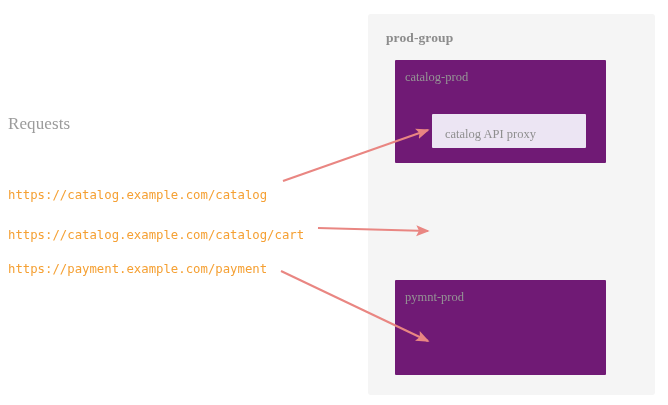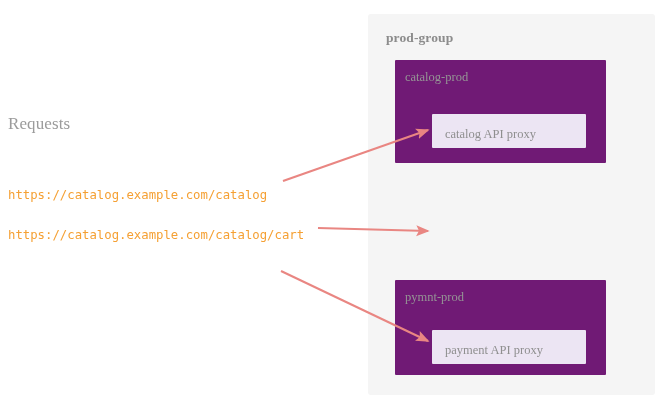--- a/index.html
+++ b/index.html
@@ -126,37 +126,35 @@
 <body>
 
 <div id="canvas">
 
   <div class="requests-title">Requests</div>
 
   <div class="request-url req-0">https://catalog.example.com/catalog</div>
 
   <div class="request-url req-1">https://catalog.example.com/catalog/cart</div>
 
+  <div class="request-url req-2">https://payment.example.com/payment</div>
 
   <div class="outer-panel">
     <div class="outer-panel-title">prod-group</div>
 
     <div class="group-box group-0">
       <div class="group-label">catalog-prod</div>
       <div class="proxy-box proxy-0">
         <div class="proxy-label">catalog API proxy</div>
       </div>
     </div>
 
 
     <div class="group-box group-2">
       <div class="group-label">pymnt-prod</div>
-      <div class="proxy-box proxy-2">
-        <div class="proxy-label">payment API proxy</div>
-      </div>
     </div>
   </div>
 
   <svg id="arrow-layer" viewBox="0 0 668 405">
     <defs>
       <marker id="ah" markerWidth="7" markerHeight="7" refX="5.6" refY="3" orient="auto" markerUnits="strokeWidth">
         <path d="M0,0.4 L6.4,3 L0,5.6 L1.3,3 Z" fill="#e98682"></path>
       </marker>
     </defs>
     <line x1="283" y1="181" x2="428" y2="130" stroke="#e98682" stroke-width="2.1" marker-end="url(#ah)"></line>

